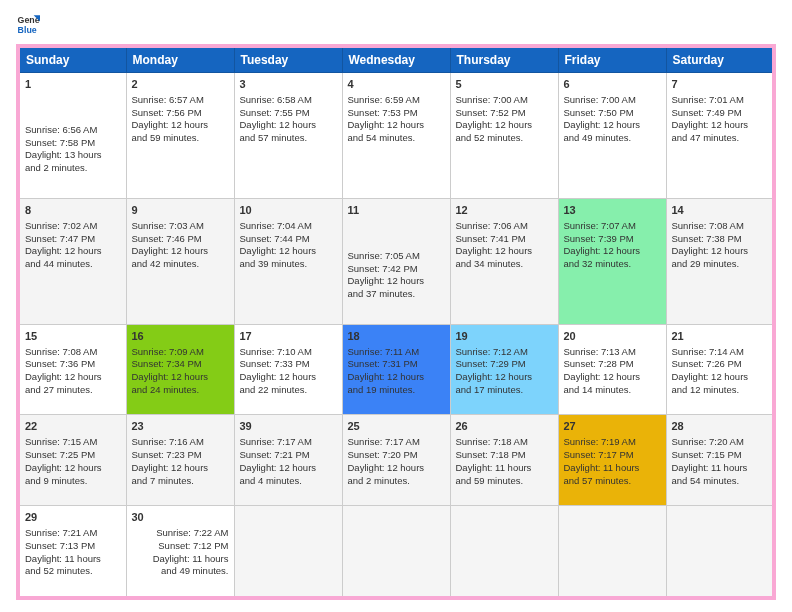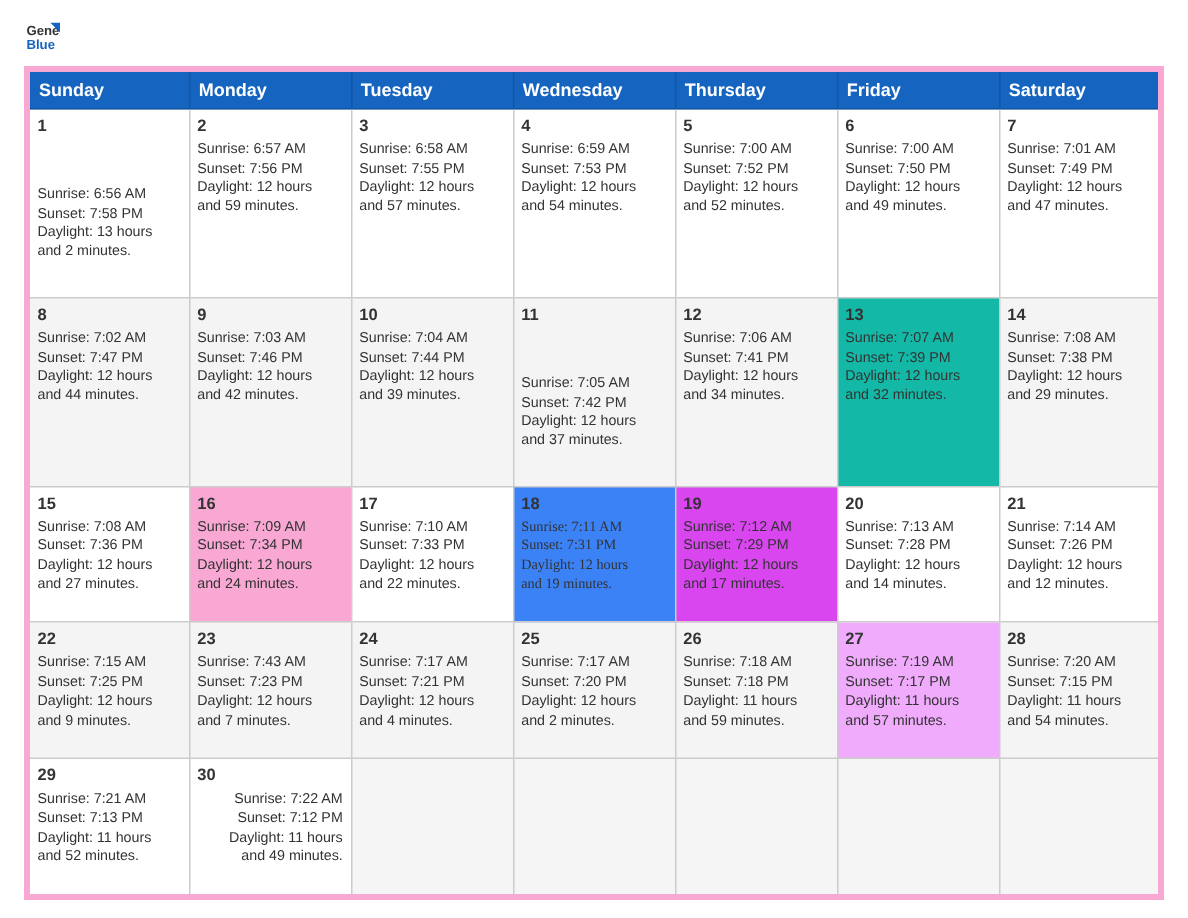--- a/index.html
+++ b/index.html
@@ -203,21 +203,21 @@
 Daylight: 12 hours
 and 37 minutes.</div>
           </td>
           <td style="background: rgb(244, 244, 244); margin-top: 40px;">
             <span class="day-num">12</span>
             <div style="white-space: pre-wrap;">Sunrise: 7:06 AM
 Sunset: 7:41 PM
 Daylight: 12 hours
 and 34 minutes.</div>
           </td>
-          <td style="background: #14b8a6;">
+          <td style="background: #86efac;">
             <span class="day-num">13</span>
             <div style="white-space: pre-wrap;">Sunrise: 7:07 AM
 Sunset: 7:39 PM
 Daylight: 12 hours
 and 32 minutes.</div>
           </td>
           <td style="background: rgb(244, 244, 244);">
             <span class="day-num">14</span>
             <div style="white-space: pre-wrap;">Sunrise: 7:08 AM
 Sunset: 7:38 PM
@@ -226,42 +226,42 @@
           </td>
         </tr>
         <tr>
           <td style="background: rgb(255, 255, 255);">
             <span class="day-num">15</span>
             <div style="white-space: pre-wrap;">Sunrise: 7:08 AM
 Sunset: 7:36 PM
 Daylight: 12 hours
 and 27 minutes.</div>
           </td>
-          <td style="background: #f9a8d4; margin-left: 12px;">
+          <td style="background: #84cc16; margin-left: 12px;">
             <span class="day-num">16</span>
             <div style="white-space: pre-wrap;">Sunrise: 7:09 AM
 Sunset: 7:34 PM
 Daylight: 12 hours
 and 24 minutes.</div>
           </td>
           <td style="background: rgb(255, 255, 255);">
             <span class="day-num">17</span>
             <div style="white-space: pre-wrap;">Sunrise: 7:10 AM
 Sunset: 7:33 PM
 Daylight: 12 hours
 and 22 minutes.</div>
           </td>
           <td style="background: #3b82f6;">
             <span class="day-num">18</span>
-            <div style="white-space: pre-wrap; font-family: Liberation Serif, serif;">Sunrise: 7:11 AM
+            <div style="white-space: pre-wrap;">Sunrise: 7:11 AM
 Sunset: 7:31 PM
 Daylight: 12 hours
 and 19 minutes.</div>
           </td>
-          <td style="background: #d946ef;">
+          <td style="background: #7dd3fc;">
             <span class="day-num">19</span>
             <div style="white-space: pre-wrap;">Sunrise: 7:12 AM
 Sunset: 7:29 PM
 Daylight: 12 hours
 and 17 minutes.</div>
           </td>
           <td style="background: rgb(255, 255, 255);">
             <span class="day-num">20</span>
             <div style="white-space: pre-wrap;">Sunrise: 7:13 AM
 Sunset: 7:28 PM
@@ -279,47 +279,47 @@
         <tr>
           <td style="background: rgb(244, 244, 244);">
             <span class="day-num">22</span>
             <div style="white-space: pre-wrap;">Sunrise: 7:15 AM
 Sunset: 7:25 PM
 Daylight: 12 hours
 and 9 minutes.</div>
           </td>
           <td style="background: rgb(244, 244, 244);">
             <span class="day-num">23</span>
-            <div style="white-space: pre-wrap;">Sunrise: 7:43 AM
+            <div style="white-space: pre-wrap;">Sunrise: 7:16 AM
 Sunset: 7:23 PM
 Daylight: 12 hours
 and 7 minutes.</div>
           </td>
           <td style="background: rgb(244, 244, 244);">
-            <span class="day-num">24</span>
+            <span class="day-num">39</span>
             <div style="white-space: pre-wrap;">Sunrise: 7:17 AM
 Sunset: 7:21 PM
 Daylight: 12 hours
 and 4 minutes.</div>
           </td>
           <td style="background: rgb(244, 244, 244);">
             <span class="day-num">25</span>
             <div style="white-space: pre-wrap;">Sunrise: 7:17 AM
 Sunset: 7:20 PM
 Daylight: 12 hours
 and 2 minutes.</div>
           </td>
           <td style="background: rgb(244, 244, 244);">
             <span class="day-num">26</span>
             <div style="white-space: pre-wrap;">Sunrise: 7:18 AM
 Sunset: 7:18 PM
 Daylight: 11 hours
 and 59 minutes.</div>
           </td>
-          <td style="background: #f0abfc;">
+          <td style="background: #eab308;">
             <span class="day-num">27</span>
             <div style="white-space: pre-wrap;">Sunrise: 7:19 AM
 Sunset: 7:17 PM
 Daylight: 11 hours
 and 57 minutes.</div>
           </td>
           <td style="background: rgb(244, 244, 244);">
             <span class="day-num">28</span>
             <div style="white-space: pre-wrap;">Sunrise: 7:20 AM
 Sunset: 7:15 PM

